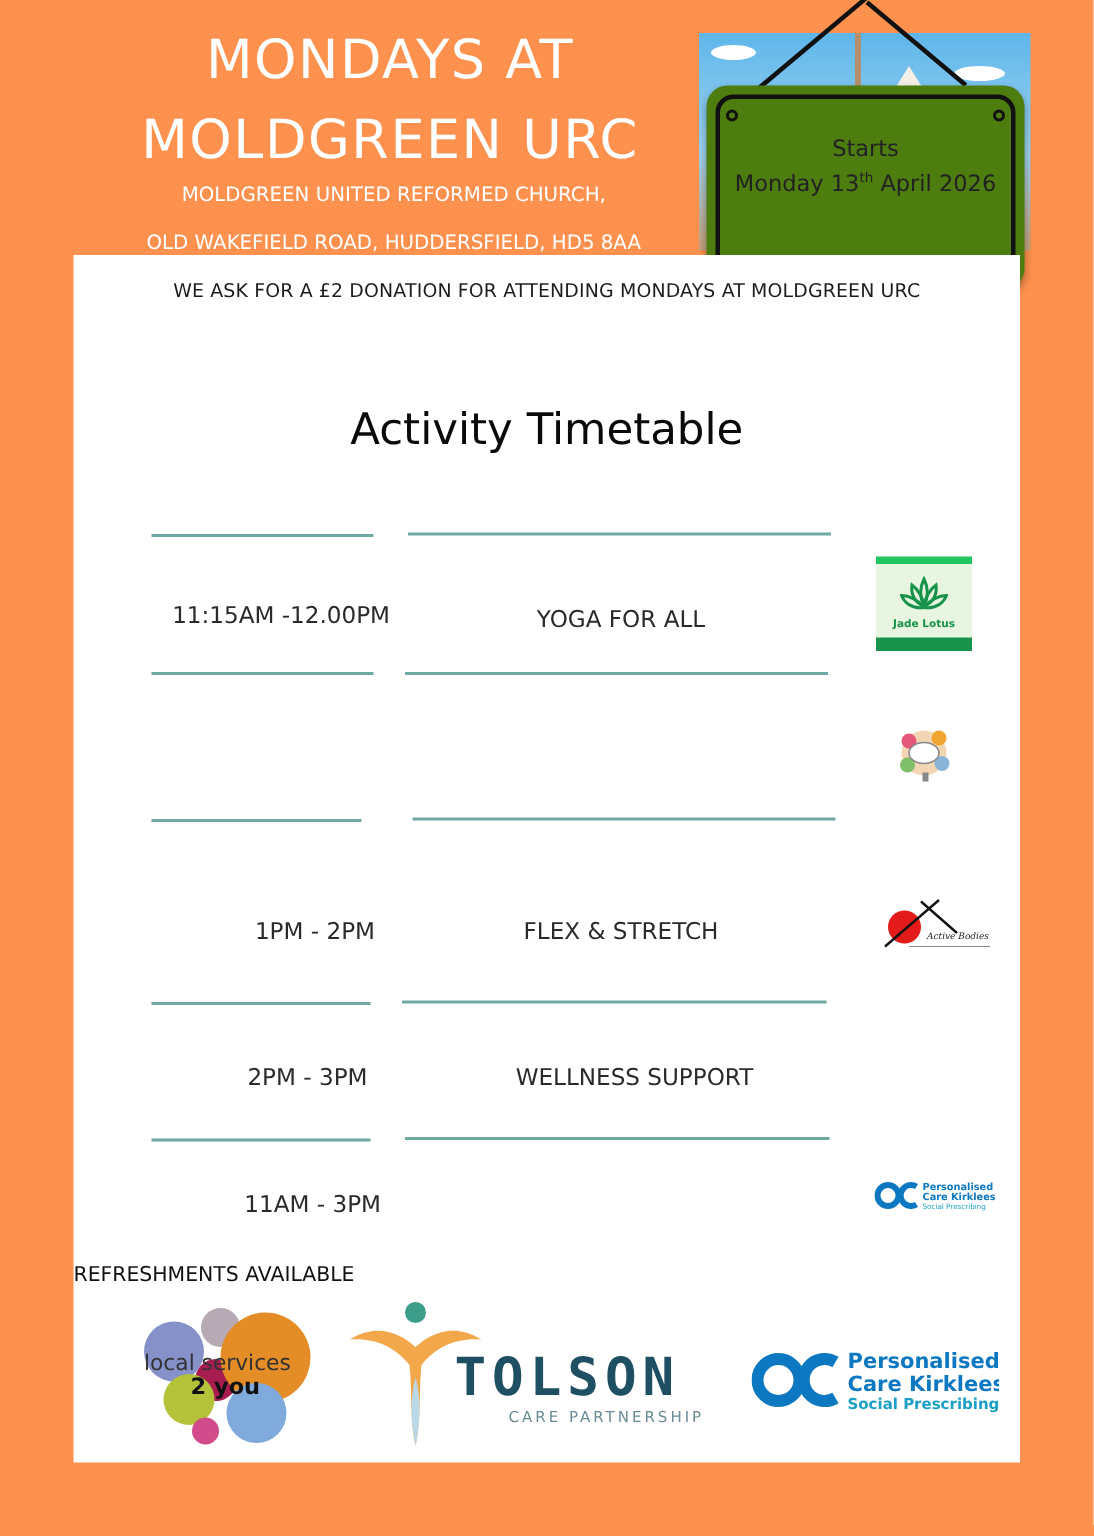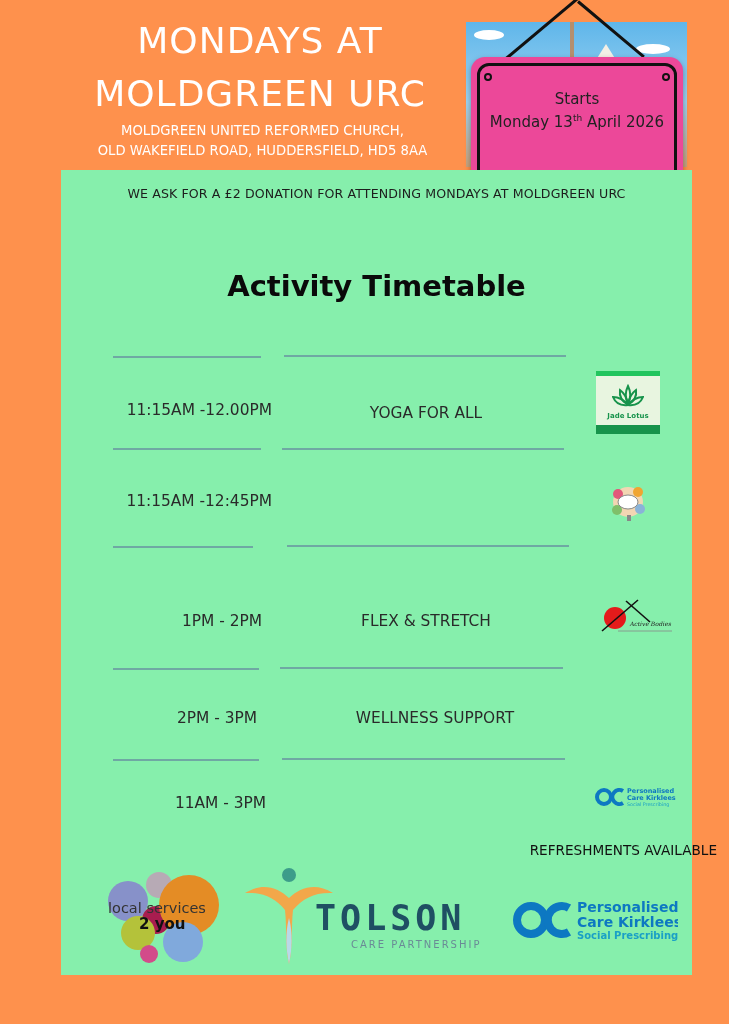--- a/index.html
+++ b/index.html
@@ -4,54 +4,54 @@
 <style>
   * { margin: 0; padding: 0; box-sizing: border-box; }
   html, body { width: 729px; height: 1024px; overflow: hidden; }
   body { background: #fe914d; font-family: "Liberation Sans", "DejaVu Sans", sans-serif; position: relative; }
 
   .title { position: absolute; left: 60px; width: 400px; text-align: center; color: #fff; font-family: "DejaVu Sans", sans-serif; font-weight: normal; letter-spacing: 1px; }
   .title.l1 { top: 20px; font-size: 36px; }
   .title.l2 { top: 73px; font-size: 36px; }
   .address { position: absolute; left: 60px; width: 405px; text-align: center; color: #fff; font-family: "DejaVu Sans", sans-serif; font-size: 13.2px; line-height: 20px; }
   .address.a1 { top: 121px; }
-  .address.a2 { top: 141px; }
+  .address.a2 { top: 153px; }
 
   
   .sign-bg { position: absolute; left: 466px; top: 22px; width: 221px; height: 145px; background: linear-gradient(#5fb6ea, #9dd3f1 55%, #c7a17b 100%); overflow: hidden; }
   .cloud { position: absolute; background: #fff; border-radius: 50%; }
   .roof { position: absolute; left: 60px; top: 32px; width: 150px; height: 60px; background: #4d5560; clip-path: polygon(0 100%, 55% 0, 100% 100%); }
   .pole { position: absolute; left: 104px; top: 0; width: 4px; height: 50px; background: #b48f6e; }
   .gable { position: absolute; left: 125px; top: 22px; width: 30px; height: 24px; background: #f3efe6; clip-path: polygon(50% 0, 100% 100%, 0 100%); }
   .string { position: absolute; height: 3px; background: #111; transform-origin: left center; }
-  .sign-board { position: absolute; left: 471px; top: 57px; width: 212px; height: 136px; background: #ec4899; border-radius: 14px; box-shadow: 0 3px 6px rgba(0,0,0,0.35); }
+  .sign-board { position: absolute; left: 471px; top: 57px; width: 212px; height: 136px; background: #4d7c0f; border-radius: 14px; box-shadow: 0 3px 6px rgba(0,0,0,0.35); }
   .sign-inner { position: absolute; left: 6px; top: 6px; right: 6px; bottom: 6px; border: 3px solid #111; border-radius: 12px; }
   .hole { position: absolute; top: 7px; width: 8px; height: 8px; border: 2px solid #111; border-radius: 50%; }
   .sign-text { position: absolute; left: 0; right: 0; text-align: center; color: #222; font-family: "DejaVu Sans", sans-serif; font-size: 15px; }
   .sign-text sup { font-size: 9px; margin-top: 36px; }
 
-  .panel { position: absolute; left: 61px; top: 170px; width: 631px; height: 805px; background: #86efac; }
+  .panel { position: absolute; left: 49px; top: 170px; width: 631px; height: 805px; background: #ffffff; }
 
   .donation { position: absolute; left: 0; width: 631px; top: 16px; text-align: center; font-family: "DejaVu Sans", sans-serif; font-size: 12.6px; color: #1d1d1d; letter-spacing: 0.1px; }
   .updates { position: absolute; left: 0; width: 631px; top: 59px; text-align: center; font-family: "DejaVu Sans", sans-serif; font-size: 13px; color: #3e6c95; }
-  .heading { position: absolute; left: 0; width: 631px; top: 99px; text-align: center; font-family: "DejaVu Sans", sans-serif; font-weight: bold; font-size: 29px; color: #0a0a0a; }
+  .heading { position: absolute; left: 0; width: 631px; top: 99px; text-align: center; font-family: "DejaVu Sans", sans-serif; font-weight: normal; font-size: 29px; color: #0a0a0a; }
 
   .rule { position: absolute; height: 2px; background: #6fa8a3; }
 
   .cell { position: absolute; font-family: "DejaVu Sans", sans-serif; font-size: 15.4px; color: #2a2a2a; white-space: nowrap; }
   .time { text-align: right; width: 170px; }
   .act { text-align: center; width: 300px; }
 
   .logo { position: absolute; }
   .jade { left: 535px; top: 201px; width: 64px; height: 63px; background: #e8f5e0; border-top: 5px solid #22c55e; }
   .jade .band { position: absolute; left: 0; right: 0; bottom: 0; height: 9px; background: #17934b; }
   .jade .lotus { position: absolute; left: 16px; top: 8px; width: 32px; height: 26px; }
   .jade .name { position: absolute; left: 0; right: 0; top: 36px; font-size: 7px; text-align: center; color: #17934b; font-family: "DejaVu Sans", sans-serif; font-weight: bold; }
 
-  .refresh { position: absolute; left: 0; width: 656px; top: 672px; text-align: right; font-family: "DejaVu Sans", sans-serif; font-size: 13.6px; color: #111; }
+  .refresh { position: absolute; left: 0; width: 656px; top: 672px; text-align: left; font-family: "DejaVu Sans", sans-serif; font-size: 13.6px; color: #111; }
 </style>
 </head>
 <body>
 
 <div class="title l1">MONDAYS AT</div>
 <div class="title l2">MOLDGREEN URC</div>
 <div class="address a1">MOLDGREEN UNITED REFORMED CHURCH,</div>
 <div class="address a2">OLD WAKEFIELD ROAD, HUDDERSFIELD, HD5 8AA</div>
 
 <div class="sign-bg">
@@ -94,21 +94,20 @@
       <path d="M16 2 C13 8 13 14 16 20 C19 14 19 8 16 2Z" fill="none" stroke="#17934b" stroke-width="2"></path>
       <path d="M16 20 C10 18 7 12 8 6 C12 9 15 14 16 20Z" fill="none" stroke="#17934b" stroke-width="2"></path>
       <path d="M16 20 C22 18 25 12 24 6 C20 9 17 14 16 20Z" fill="none" stroke="#17934b" stroke-width="2"></path>
       <path d="M16 21 C8 22 3 18 1 13 C6 13 12 16 16 21Z" fill="none" stroke="#17934b" stroke-width="2"></path>
       <path d="M16 21 C24 22 29 18 31 13 C26 13 20 16 16 21Z" fill="none" stroke="#17934b" stroke-width="2"></path>
     </svg>
     <div class="name">Jade Lotus</div>
     <div class="band"></div>
   </div>
 
-  <div class="cell time" style="left:41px;top:322px;">11:15AM -12:45PM</div>
   <div class="logo" style="left:545px;top:312px;width:44px;height:40px;">
     <svg viewBox="0 0 44 40" width="44" height="40">
       <circle cx="22" cy="20" r="15" fill="#f2d6b3"></circle>
       <circle cx="12" cy="12" r="5" fill="#e2577a"></circle>
       <circle cx="32" cy="10" r="5" fill="#f0a531"></circle>
       <circle cx="34" cy="27" r="5" fill="#8ab3d8"></circle>
       <circle cx="11" cy="28" r="5" fill="#7fbf6a"></circle>
       <ellipse cx="22" cy="20" rx="10" ry="7" fill="#fff" stroke="#888" stroke-width="1"></ellipse>
       <rect x="21" y="33" width="4" height="6" fill="#888"></rect>
     </svg>

